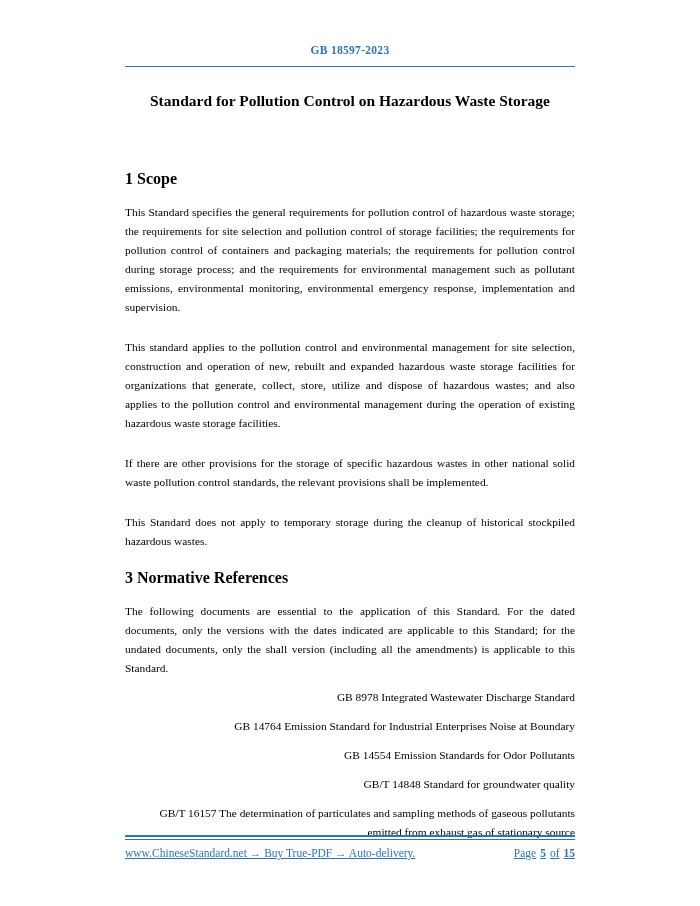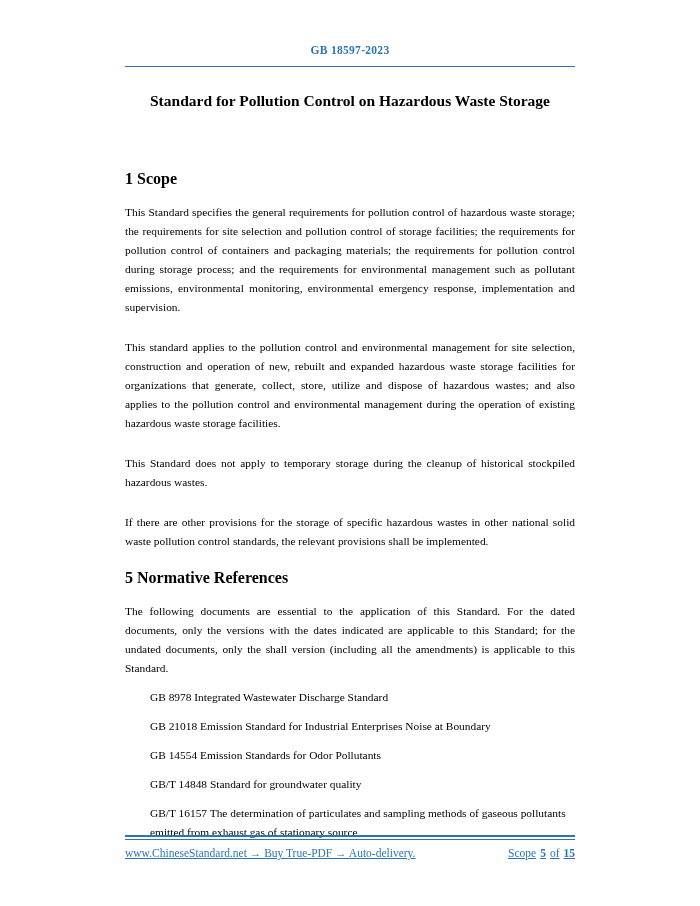--- a/index.html
+++ b/index.html
@@ -26,21 +26,21 @@
   .section-heading { font-size:16px; font-weight:bold; }
   .sh-1 { margin-top:60px; }
   .sh-2 { margin-top:18px; }
 
   .para {
     margin:15px 0 0 0; font-size:11.4px; line-height:19px; text-align:justify;
   }
   .para + .para { margin-top:21px; }
 
   .ref-item {
-    margin:10px 0 0 25px; font-size:11.4px; line-height:19px; text-align:left;
+    margin:10px 0 0 25px; font-size:11.4px; line-height:19px; text-align:right;
   }
   .ref-item:first-of-type { margin-top:12px; }
 
   .footer { position:absolute; left:125px; right:125px; top:835px; }
   .footer-rule {
     height:2px; border-top:2px solid #2e74b5; border-bottom:1px solid #2e74b5;
   }
   .footer-row {
     margin-top:7px; display:flex; justify-content:space-between;
     align-items:baseline; font-size:11.5px; color:#2e74b5;text-decoration:underline;
@@ -60,36 +60,36 @@
   <hr class="header-rule">
 
   <div class="content">
 
     <div class="doc-title">Standard for Pollution Control on Hazardous Waste Storage</div>
 
     <div class="section-heading sh-1">1 Scope</div>
 
     <p class="para">This Standard specifies the general requirements for pollution control of hazardous waste storage; the requirements for site selection and pollution control of storage facilities; the requirements for pollution control of containers and packaging materials; the requirements for pollution control during storage process; and the requirements for environmental management such as pollutant emissions, environmental monitoring, environmental emergency response, implementation and supervision.</p>
     <p class="para">This standard applies to the pollution control and environmental management for site selection, construction and operation of new, rebuilt and expanded hazardous waste storage facilities for organizations that generate, collect, store, utilize and dispose of hazardous wastes; and also applies to the pollution control and environmental management during the operation of existing hazardous waste storage facilities.</p>
+    <p class="para">If there are other provisions for the storage of specific hazardous wastes in other national solid waste pollution control standards, the relevant provisions shall be implemented.</p>
     <p class="para">This Standard does not apply to temporary storage during the cleanup of historical stockpiled hazardous wastes.</p>
-    <p class="para">If there are other provisions for the storage of specific hazardous wastes in other national solid waste pollution control standards, the relevant provisions shall be implemented.</p>
 
-    <div class="section-heading sh-2">5 Normative References</div>
+    <div class="section-heading sh-2">3 Normative References</div>
 
     <p class="para">The following documents are essential to the application of this Standard. For the dated documents, only the versions with the dates indicated are applicable to this Standard; for the undated documents, only the shall version (including all the amendments) is applicable to this Standard.</p>
 
     <div class="ref-item">GB 8978 Integrated Wastewater Discharge Standard</div>
-    <div class="ref-item">GB 21018 Emission Standard for Industrial Enterprises Noise at Boundary</div>
+    <div class="ref-item">GB 14764 Emission Standard for Industrial Enterprises Noise at Boundary</div>
     <div class="ref-item">GB 14554 Emission Standards for Odor Pollutants</div>
     <div class="ref-item">GB/T 14848 Standard for groundwater quality</div>
     <div class="ref-item">GB/T 16157 The determination of particulates and sampling methods of gaseous pollutants emitted from exhaust gas of stationary source</div>
 
   </div>
 
   <div class="footer">
     <div class="footer-rule"></div>
     <div class="footer-row">
       <div class="footer-left"><span class="footer-link">www.ChineseStandard.net</span><span> → Buy True-PDF → Auto-delivery.</span></div>
-      <div class="footer-right"><span class="page-word">Scope</span><span class="page-num">5</span><span class="of-word">of</span><span class="page-num">15</span></div>
+      <div class="footer-right"><span class="page-word">Page</span><span class="page-num">5</span><span class="of-word">of</span><span class="page-num">15</span></div>
     </div>
   </div>
 
 </div>
 
 </body></html>

